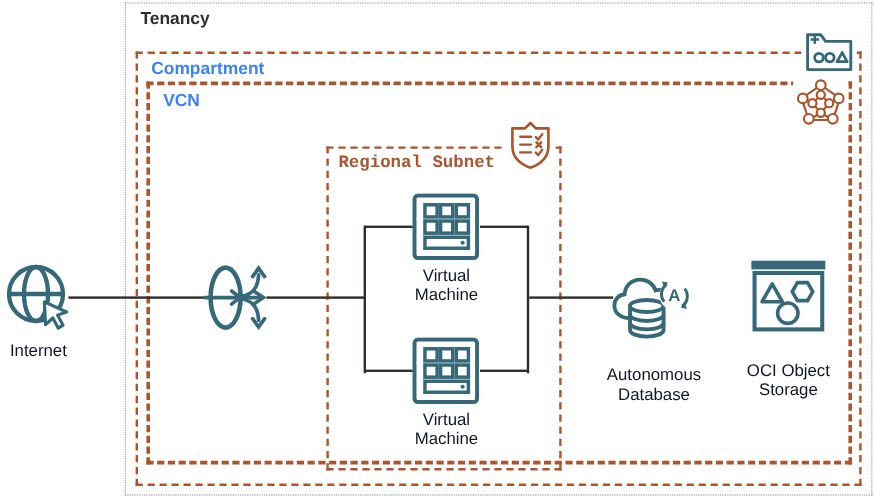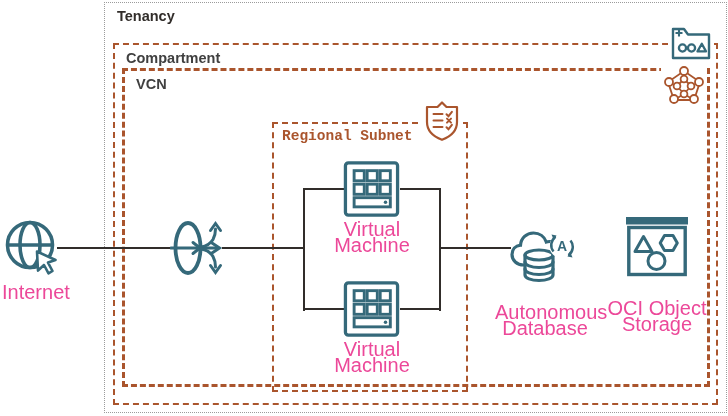--- a/index.html
+++ b/index.html
@@ -7,30 +7,30 @@
     position:relative;width:728px;height:416px;background:#ffffff;overflow:hidden;
     font-family:"Liberation Sans","DejaVu Sans",sans-serif;color:#312d2a;
   }
   .box{position:absolute;box-sizing:border-box;background:transparent;}
   .box-tenancy{left:104px;top:2px;width:623px;height:411px;border:1px dotted #9b9b9b;}
   .box-compartment{left:113px;top:43px;width:605px;height:362px;border:2px dashed #aa552d;}
   .box-vcn{left:122px;top:68px;width:588px;height:319px;border:3px dashed #aa552d;}
   .box-subnet{left:272px;top:122px;width:196px;height:270px;border:2px dashed #aa552d;font-family:Liberation Mono, monospace;}
   .box-label{position:absolute;font-weight:bold;font-size:14.5px;white-space:nowrap;}
   .lbl-dark{color:#312d2a;left:12px;top:5px;}
-  .lbl-orange{color:#404040;left:11px;top:5px;}
+  .lbl-orange{color:#3b82f6;left:11px;top:5px;}
   .lbl-subnet{color:#aa552d;left:8px;top:4px;}
 
   .line{position:absolute;background:#312d2a;}
   .line.h{height:2px;}
   .line.v{width:2px;}
 
   .node{position:absolute;}
   .node-label{
-    position:absolute;font-size:20px;line-height:16px;text-align:center;color:#ec4899;
+    position:absolute;font-size:14px;line-height:16px;text-align:center;color:#0f172a;
   }
   .badge{position:absolute;background:#ffffff;line-height:0;padding:1px 3px;}
   svg{display:block;}
 </style>
 </head>
 <body>
 
 <div class="canvas">
 
   <div class="box box-tenancy">

